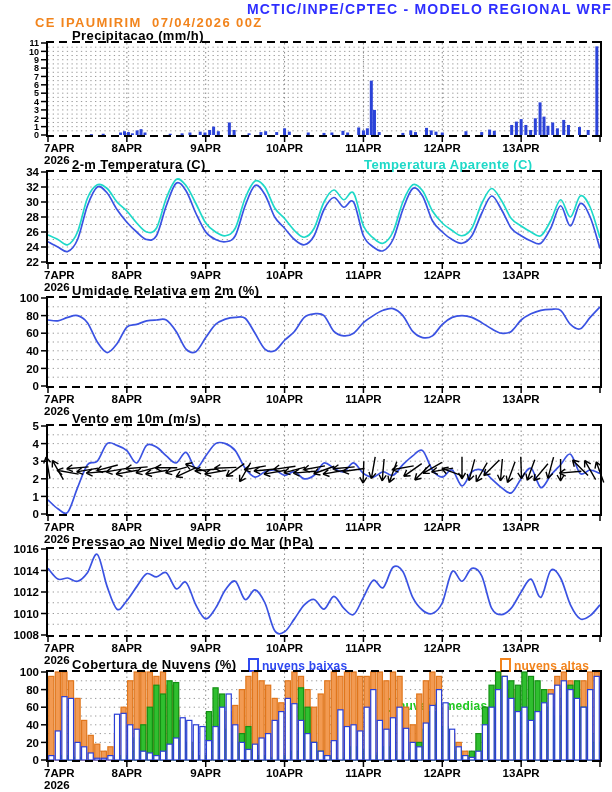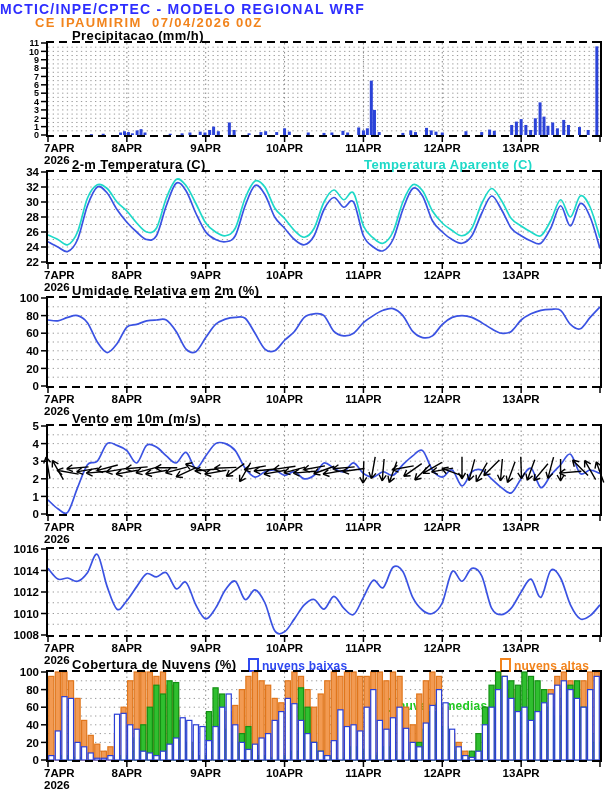--- a/index.html
+++ b/index.html
@@ -2,21 +2,21 @@
 <html><head>
 <meta charset="utf-8">
 <style>
   html,body{margin:0;padding:0;background:#fff}
   body{width:612px;height:792px;overflow:hidden;
        font-family:"Liberation Sans",sans-serif;font-weight:700}
   #page{position:relative;width:612px;height:792px;background:#fff}
   #charts{position:absolute;top:0;left:0}
   svg text{font-family:"Liberation Sans",sans-serif;font-weight:700;fill:#000}
   .t{position:absolute;white-space:nowrap}
-  .model{top:1px;left:0;width:612px;text-align:left;color:#2e2eff;font-size:14px;letter-spacing:1.2px}
+  .model{top:1px;left:0;width:612px;text-align:right;color:#2e2eff;font-size:14px;letter-spacing:1.2px}
   .orange{color:#f2841c}
   .station{top:15px;left:35px;font-size:13px;letter-spacing:1.4px}
   .run{top:15px;left:152px;font-size:13px;letter-spacing:1.4px}
   .coords{top:28px;left:358px;font-size:13px;letter-spacing:0.8px}
   .ptitle{color:#000;font-size:13px;letter-spacing:0.4px;text-underline-offset:3px;left:72px}
   .plegend{font-size:13px;letter-spacing:0.4px}
   .leg{font-size:12px;letter-spacing:0.2px}
   .leg .lbox{display:inline-block;width:7px;height:10px;border:2px solid #000;margin-right:3px;vertical-align:-2px;background:#fff}
 </style>
 </head>
@@ -25,20 +25,21 @@
 <div id="page">
   <div class="t model">MCTIC/INPE/CPTEC - MODELO REGIONAL WRF</div>
   <div class="t orange station">CE IPAUMIRIM</div>
   <div class="t orange run">07/04/2026 00Z</div>
 
   <div class="t ptitle" style="top:28px">Precipitacao (mm/h)</div>
   <div class="t ptitle" style="top:157px">2-m Temperatura (C)</div>
   <div class="t plegend" id="legend-apparent" style="top: 157px; left: 364px; color: rgb(30, 217, 200);">Temperatura Aparente (C)</div>
   <div class="t ptitle" style="top:283px">Umidade Relativa em 2m (%)</div>
   <div class="t ptitle" style="top:411px">Vento em 10m (m/s)</div>
+  <div class="t ptitle" style="top:534px">Pressao ao Nivel Medio do Mar (hPa)</div>
   <div class="t ptitle" style="top:657px">Cobertura de Nuvens (%)</div>
 
   <span class="t leg" id="leg-low" style="top: 658px; left: 248px; color: rgb(47, 72, 240);"><span class="lbox" style="border-color: rgb(47, 72, 240);"></span><span>nuvens baixas</span></span>
   <span class="t leg" id="leg-mid" style="top: 658px; left: 384px; color: rgb(30, 201, 30); margin-top: 40px;"><span class="lbox" style="border-color: rgb(30, 201, 30);"></span><span>nuvens medias</span></span>
   <span class="t leg" id="leg-high" style="top: 658px; left: 500px; color: rgb(242, 132, 28);"><span class="lbox" style="border-color: rgb(242, 132, 28);"></span><span>nuvens altas</span></span>
 
   <svg id="charts" width="612" height="792">
       <g>
         <line x1="48" x2="600" y1="130.8181818181818" y2="130.8181818181818" stroke="#999999" stroke-width="1" stroke-dasharray="1.3,3.4"></line>
         <line x1="48" x2="600" y1="126.63636363636364" y2="126.63636363636364" stroke="#999999" stroke-width="1" stroke-dasharray="1.3,3.4"></line>

